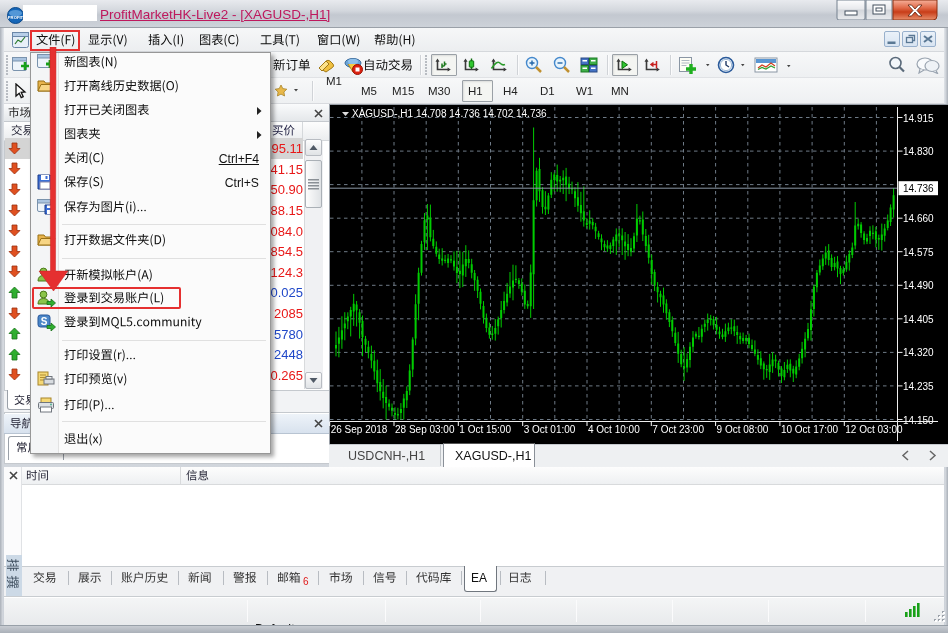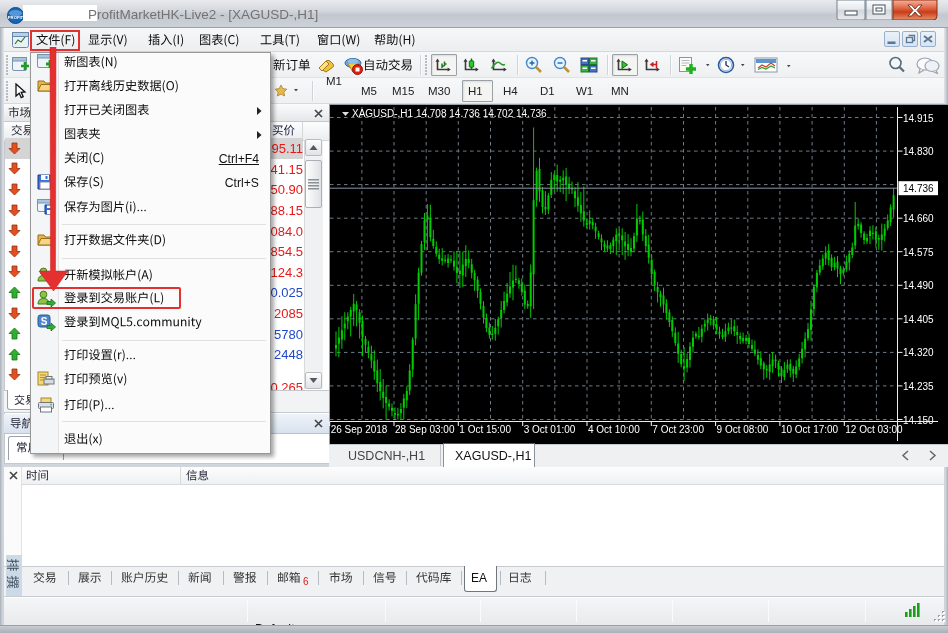--- a/index.html
+++ b/index.html
@@ -4,21 +4,21 @@
 <div style="position:absolute;left:0.0px;top:28.0px;width:3.0px;height:605.0px;background:linear-gradient(90deg,#aab0b8,#d8dce2);"></div>
 <div style="position:absolute;left:945.0px;top:28.0px;width:3.0px;height:605.0px;background:linear-gradient(90deg,#d8dce2,#aab0b8);"></div>
 <div style="position:absolute;left:0.0px;top:0.0px;width:948.0px;height:28.0px;background:linear-gradient(#e8eaee 0%,#d3d7dd 40%,#c3c8d0 55%,#cdd2d9 100%);border-bottom:1px solid #9aa0a8;"></div>
 <svg class="abs" style="left:7px;top:7px" width="17" height="17">
     <circle cx="8.5" cy="8.5" r="8" fill="#1566b8"></circle>
     <circle cx="8.5" cy="8.5" r="8" fill="none" stroke="#0d4a8a"></circle>
     <ellipse cx="8.5" cy="6.2" rx="6.5" ry="3.1" fill="#5ea0dc" opacity="0.85"></ellipse>
     <text x="8.5" y="11.5" font-family="Liberation Sans" font-size="4.2" fill="#fff" text-anchor="middle" font-weight="bold">PROFIT</text>
   </svg>
 <div style="position:absolute;left:23.0px;top:5.0px;width:74.0px;height:16.0px;background:#fff;"></div>
-<div style="position:absolute;left:88px;top:8.0px;font:normal 13.5px 'Liberation Sans',sans-serif;color:#737373;white-space:nowrap;line-height:1;">ProfitMarketHK-Live2 - [XAGUSD-,H1]</div>
+<div style="position:absolute;left:100.0px;top:8.0px;font:normal 13.5px 'Liberation Sans',sans-serif;color:#be185d;white-space:nowrap;line-height:1;text-decoration:underline;">ProfitMarketHK-Live2 - [XAGUSD-,H1]</div>
 <svg class="abs" style="left:836px;top:0" width="106" height="20">
     <defs>
       <linearGradient id="wb" x1="0" y1="0" x2="0" y2="1">
         <stop offset="0" stop-color="#fdfdfe"></stop>
         <stop offset="0.45" stop-color="#e7e9ec"></stop>
         <stop offset="0.5" stop-color="#d3d6db"></stop>
         <stop offset="1" stop-color="#e9ebee"></stop>
       </linearGradient>
       <linearGradient id="cb" x1="0" y1="0" x2="0" y2="1">
         <stop offset="0" stop-color="#f6b09a"></stop>
@@ -343,21 +343,21 @@
     <path d="M6.5 1 L12 6.5 H9 V12 H4 V6.5 H1 Z" fill="#2fae2f" stroke="#187018" stroke-width="0.8"></path>
   </svg>
 <div style="position:absolute;right:645.0px;top:327.5px;font:normal 13.0px 'Liberation Sans',sans-serif;color:#2048c8;white-space:nowrap;line-height:1;">5780</div>
 <svg class="abs" style="left:8px;top:347.8px" width="13" height="13">
     <path d="M6.5 1 L12 6.5 H9 V12 H4 V6.5 H1 Z" fill="#2fae2f" stroke="#187018" stroke-width="0.8"></path>
   </svg>
 <div style="position:absolute;right:645.0px;top:348.1px;font:normal 13.0px 'Liberation Sans',sans-serif;color:#2048c8;white-space:nowrap;line-height:1;">2448</div>
 <svg class="abs" style="left:8px;top:368.4px" width="13" height="13">
     <path d="M6.5 12 L1 6.5 H4 V1 H9 V6.5 H12 Z" fill="#e05020" stroke="#9a3010" stroke-width="0.8"></path>
   </svg>
-<div style="position:absolute;right:645.0px;top:368.7px;font:normal 13.0px 'Liberation Sans',sans-serif;color:#e81818;white-space:nowrap;line-height:1;margin-top:12px;">0.265</div>
+<div style="position:absolute;right:645.0px;top:368.7px;font:normal 13.0px 'Liberation Sans',sans-serif;color:#e81818;white-space:nowrap;line-height:1;">0.265</div>
 <div style="position:absolute;left:304.0px;top:141.0px;width:19.0px;height:248.0px;background:#f0f1f3;border-left:1px solid #d8dadc;"></div>
 <div style="position:absolute;left:305.0px;top:139.0px;width:17.0px;height:17.0px;background:linear-gradient(#fdfdfd,#e0e3e6);border:1px solid #b8bcc2;border-radius:2px;"></div>
 <svg class="abs" style="left:309px;top:144px" width="9" height="7">
     <path d="M4.5 1 L8.5 6 H0.5 Z" fill="#505a66"></path>
   </svg>
 <div style="position:absolute;left:305.0px;top:160.0px;width:17.0px;height:48.0px;background:linear-gradient(90deg,#fdfdfd,#dfe2e5);border:1px solid #aab0b6;border-radius:2px;"></div>
 <svg class="abs" style="left:308px;top:178px" width="11" height="12">
     <rect x="0" y="1" width="11" height="1.5" fill="#8a9096"></rect>
     <rect x="0" y="4" width="11" height="1.5" fill="#8a9096"></rect>
     <rect x="0" y="7" width="11" height="1.5" fill="#8a9096"></rect>

